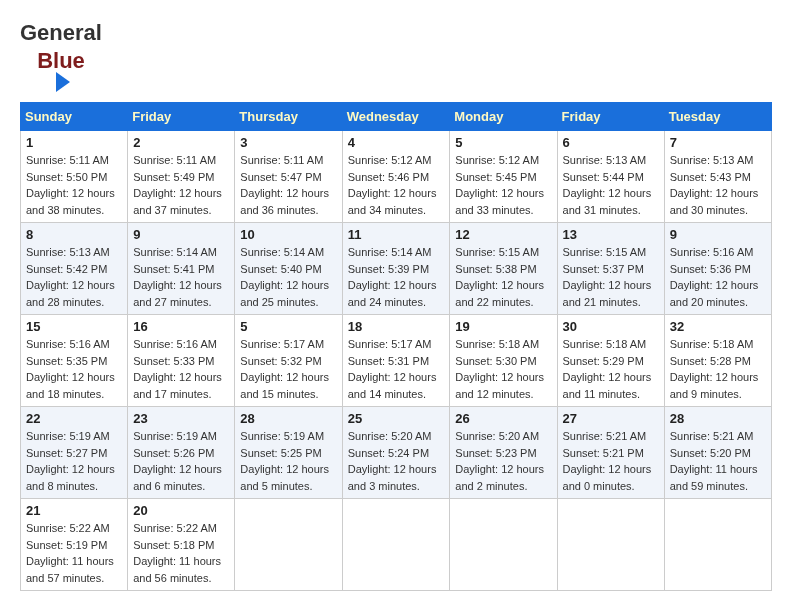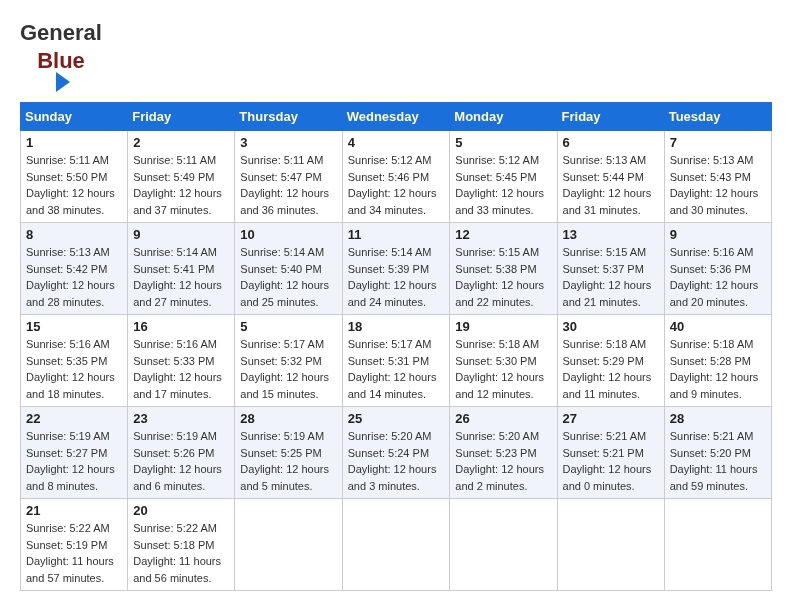--- a/index.html
+++ b/index.html
@@ -199,21 +199,21 @@
         </td>
         <td>
           <span class="day-num">19</span>
           <div class="day-info">Sunrise: 5:18 AM<br>Sunset: 5:30 PM<br>Daylight: 12 hours<br>and 12 minutes.</div>
         </td>
         <td>
           <span class="day-num">30</span>
           <div class="day-info">Sunrise: 5:18 AM<br>Sunset: 5:29 PM<br>Daylight: 12 hours<br>and 11 minutes.</div>
         </td>
         <td>
-          <span class="day-num">40</span>
+          <span class="day-num">32</span>
           <div class="day-info">Sunrise: 5:18 AM<br>Sunset: 5:28 PM<br>Daylight: 12 hours<br>and 9 minutes.</div>
         </td>
       </tr>
       <tr>
         <td>
           <span class="day-num">22</span>
           <div class="day-info">Sunrise: 5:19 AM<br>Sunset: 5:27 PM<br>Daylight: 12 hours<br>and 8 minutes.</div>
         </td>
         <td>
           <span class="day-num">23</span>

